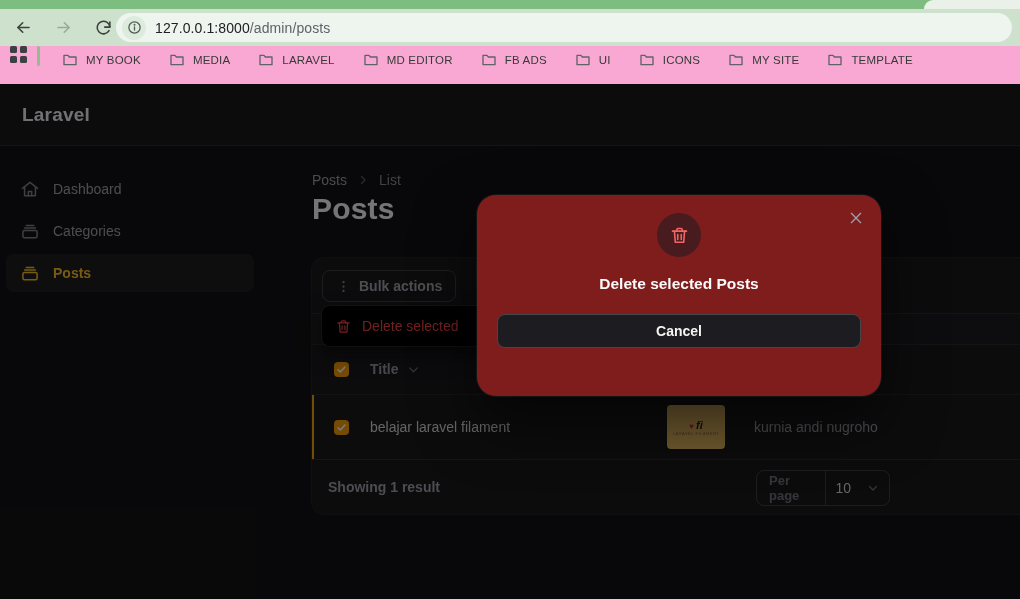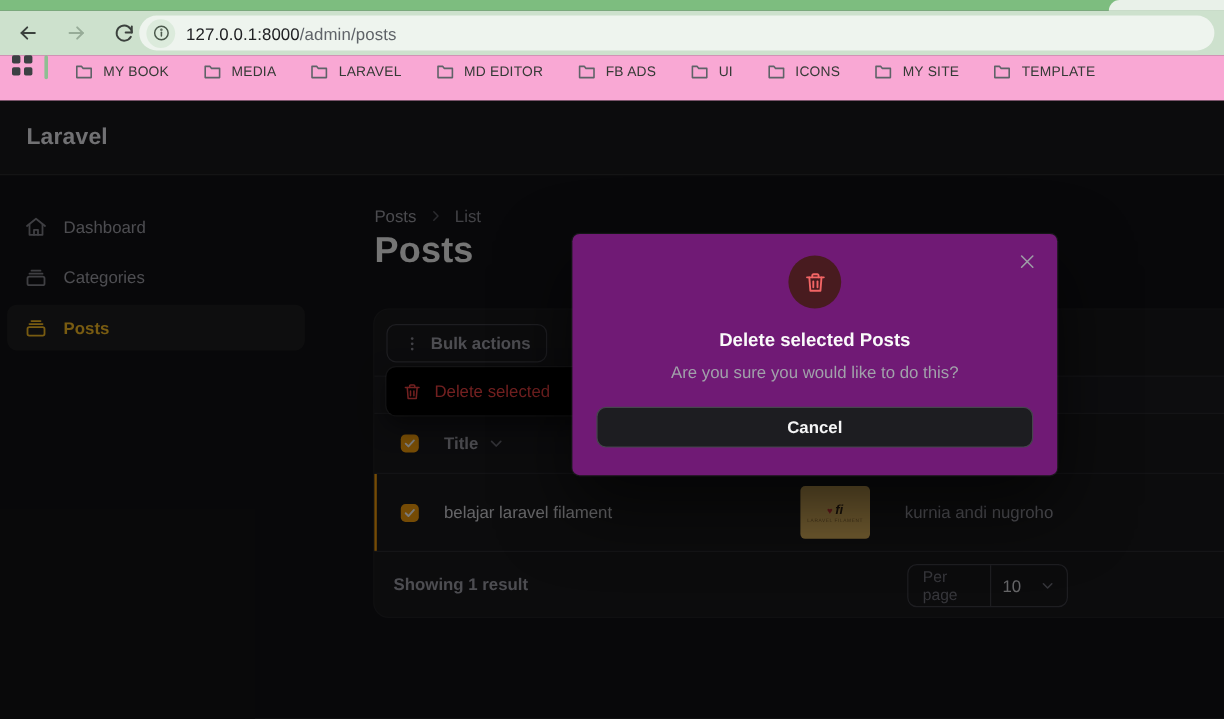--- a/index.html
+++ b/index.html
@@ -61,32 +61,32 @@
   .row-stripe{ position:absolute; left:0; top:0; width:2px; height:100%; background:#f59e0b; }
   .cell-title{ position:absolute; left:58px; top:24px; font-size:14px; color:#d4d4d8; }
   .thumb{ position:absolute; left:355px; top:10px; width:58px; height:44px; border-radius:4px; background:#e9bc63; display:flex; flex-direction:column; align-items:center; justify-content:center; overflow:hidden; }
   .thumb .logo{ font-size:11px; font-weight:700; font-style:italic; color:#352615; }
   .thumb .logo em{ color:#d43a3a; font-style:normal; font-size:8px; margin-right:2px; }
   .thumb .micro{ font-size:4px; color:rgba(60,40,10,.55); letter-spacing:.5px; }
   .cell-author{ position:absolute; left:442px; top:24px; font-size:14px; color:#a1a1aa; }
   .card-footer{ position:absolute; left:0; top:201px; width:100%; height:55px; border-top:1px solid rgba(255,255,255,.09); }
   .summary{ position:absolute; left:16px; top:19px; font-size:14px; font-weight:600; color:#a1a1aa; }
   .per-page{ position:absolute; left:444px; top:10px; width:134px; height:36px; border:1px solid #3f3f46; border-radius:8px; display:flex; align-items:center; cursor:pointer; }
-  .per-page .pp-label{ font-size:13px; color:#71717a; padding:0 12px; }
+  .per-page .pp-label{ font-size:13px; color:#71717a; padding:0 12px;font-weight:bold; }
   .pp-div{ width:1px; height:100%; background:#3f3f46; }
   .pp-value{ display:flex; align-items:center; gap:16px; padding:0 10px; font-size:14px; font-weight:500; color:#d4d4d8; }
   .pp-value svg{ width:12px; height:12px; color:#71717a; }
 
   .dropdown{ position:absolute; left:10px; top:160px; width:172px; height:40px; background:#000000; border-radius:8px; box-shadow:0 0 0 1px rgba(255,255,255,.08), 0 8px 20px rgba(0,0,0,.5); display:flex; align-items:center; gap:10px; padding:0 13px; z-index:2; cursor:pointer; }
   .dropdown svg{ width:17px; height:17px; color:#ef4444; flex:none; }
   .dropdown span{ font-size:14px; font-weight:500; color:#ef4444; }
 
   
   .overlay{ position:absolute; left:0; top:84px; width:1020px; height:515px; background:rgba(0,0,0,.52); z-index:5; }
-  .modal{ position:absolute; left:477px; top:195px; width:404px; height:201px; background:#701a75; border-radius:6px; box-shadow:0 0 0 1px rgba(255,255,255,.06), 0 25px 60px rgba(0,0,0,.6); z-index:10; padding:18px 20px 20px; text-align:center; }
+  .modal{ position:absolute; left:477px; top:195px; width:404px; height:201px; background:#7f1d1d; border-radius:19px; box-shadow:0 0 0 1px rgba(255,255,255,.06), 0 25px 60px rgba(0,0,0,.6); z-index:10; padding:18px 20px 20px; text-align:center; }
   .modal-close{ position:absolute; right:14px; top:12px; width:22px; height:22px; display:flex; align-items:center; justify-content:center; cursor:pointer; }
   .modal-close svg{ width:16px; height:16px; color:#9d9da6; }
   .modal-icon{ width:44px; height:44px; border-radius:50%; background:#481b1f; margin:0 auto; display:flex; align-items:center; justify-content:center; }
   .modal-icon svg{ width:21px; height:21px; color:#f26565; }
   .modal-title{ margin-top:18px; font-size:15.5px; font-weight:700; color:#fafafa; }
   .modal-msg{ margin-top:9px; font-size:14px; color:#a1a1aa; }
   .modal-actions{ display:flex; gap:12px; margin-top:21px; }
   .btn{ flex:1; height:34px; border-radius:8px; border:none; font-family:inherit; font-size:14px; font-weight:600; cursor:pointer; display:flex; align-items:center; justify-content:center; }
   .btn-cancel{ background:#1d1d21; border:1px solid #45454c; color:#f4f4f5; }
   .btn-delete{ background:#e50d14; color:#ffffff; font-weight:700; }
@@ -325,19 +325,18 @@
     <div class="modal-icon">
       <svg viewBox="0 0 24 24" fill="none" stroke="currentColor" stroke-width="1.8" stroke-linecap="round" stroke-linejoin="round">
           <path d="M4 7h16"></path>
           <path d="M9 7V5.2A1.2 1.2 0 0 1 10.2 4h3.6A1.2 1.2 0 0 1 15 5.2V7"></path>
           <path d="M6.2 7l1 12.8h9.6L17.8 7"></path>
           <path d="M10 11v5.5"></path>
           <path d="M14 11v5.5"></path>
         </svg>
     </div>
     <div class="modal-title">Delete selected Posts</div>
-    <div class="modal-msg">Are you sure you would like to do this?</div>
     <div class="modal-actions">
       <button class="btn btn-cancel">Cancel</button>
     </div>
   </div>
 
 </div>
 
 </body></html>

